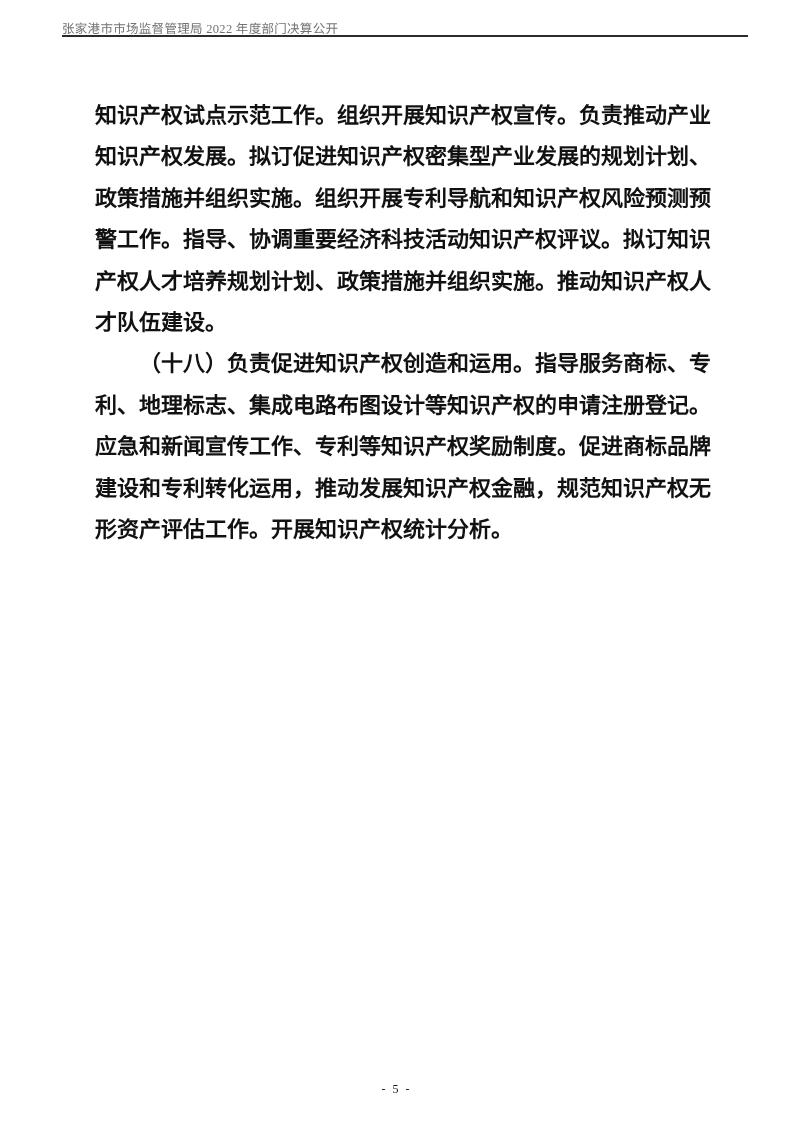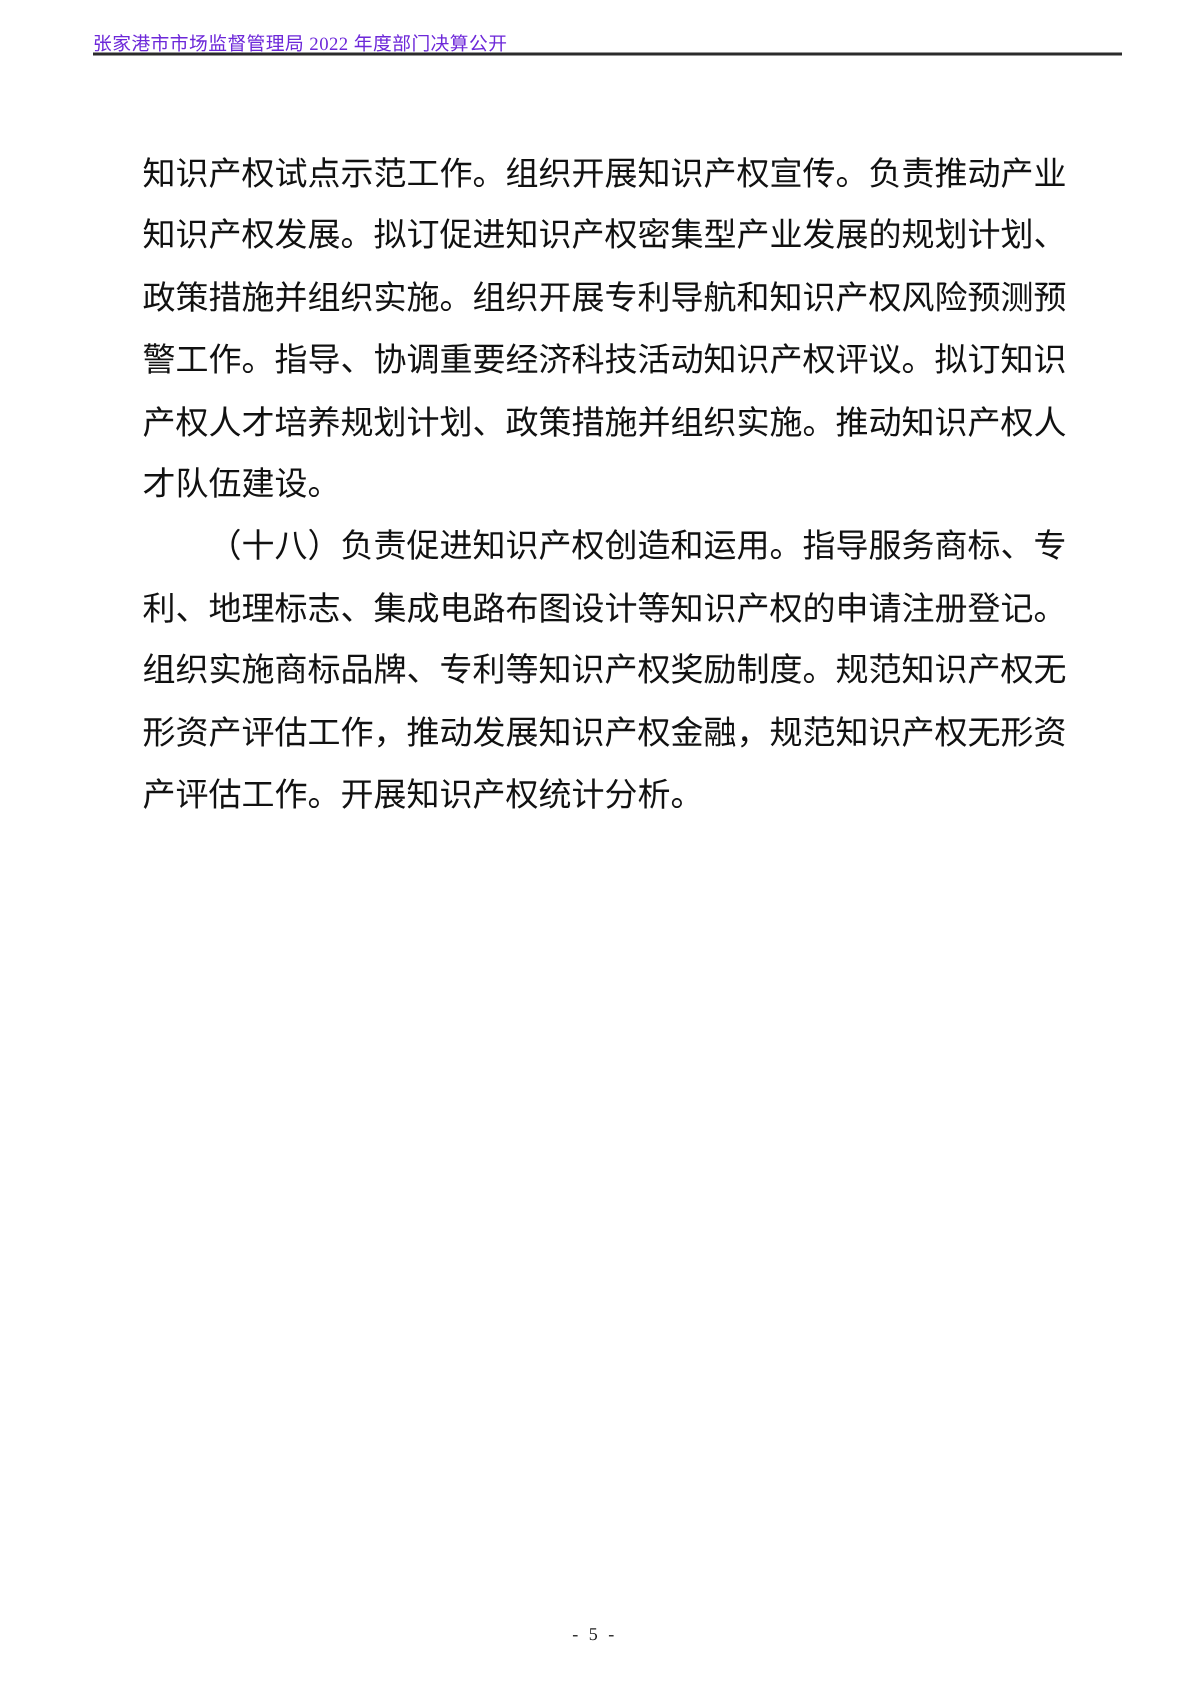--- a/index.html
+++ b/index.html
@@ -15,21 +15,21 @@
     overflow: hidden;
     font-family: "Liberation Serif", "DejaVu Serif", serif;
     color: #141414;
   }
   .header-text {
     position: absolute;
     left: 62px;
     top: 18px;
     font-size: 12.5px;
     letter-spacing: 0.3px;
-    color: #6d28d9;
+    color: #737373;
     white-space: nowrap;
   }
   .header-rule {
     position: absolute;
     left: 62px;
     top: 35px;
     width: 686px;
     height: 2px;
     background: #2b2b2b;
   }
@@ -39,20 +39,21 @@
     top: 95px;
     width: 616px;
     font-size: 22px;
     line-height: 41.4px;
     text-align: justify;
     color: #111111;
   }
   .body-text p {
     margin: 0;
     padding: 0;
+    font-weight: bold;
   }
   .body-text p.indent {
     text-indent: 2em;
   }
   .page-number {
     position: absolute;
     left: 0;
     top: 1082px;
     width: 100%;
     text-align: center;
@@ -65,18 +66,18 @@
 <body>
 
 <div class="page">
 
   <div class="header-text">张家港市市场监督管理局 2022 年度部门决算公开</div>
 
   <div class="header-rule"></div>
 
   <div class="body-text">
     <p class="para">知识产权试点示范工作。组织开展知识产权宣传。负责推动产业知识产权发展。拟订促进知识产权密集型产业发展的规划计划、政策措施并组织实施。组织开展专利导航和知识产权风险预测预警工作。指导、协调重要经济科技活动知识产权评议。拟订知识产权人才培养规划计划、政策措施并组织实施。推动知识产权人才队伍建设。</p>
-    <p class="para indent">（十八）负责促进知识产权创造和运用。指导服务商标、专利、地理标志、集成电路布图设计等知识产权的申请注册登记。组织实施商标品牌、专利等知识产权奖励制度。规范知识产权无形资产评估工作，推动发展知识产权金融，规范知识产权无形资产评估工作。开展知识产权统计分析。</p>
+    <p class="para indent">（十八）负责促进知识产权创造和运用。指导服务商标、专利、地理标志、集成电路布图设计等知识产权的申请注册登记。应急和新闻宣传工作、专利等知识产权奖励制度。促进商标品牌建设和专利转化运用，推动发展知识产权金融，规范知识产权无形资产评估工作。开展知识产权统计分析。</p>
   </div>
 
   <div class="page-number">- 5 -</div>
 
 </div>
 
 </body></html>

